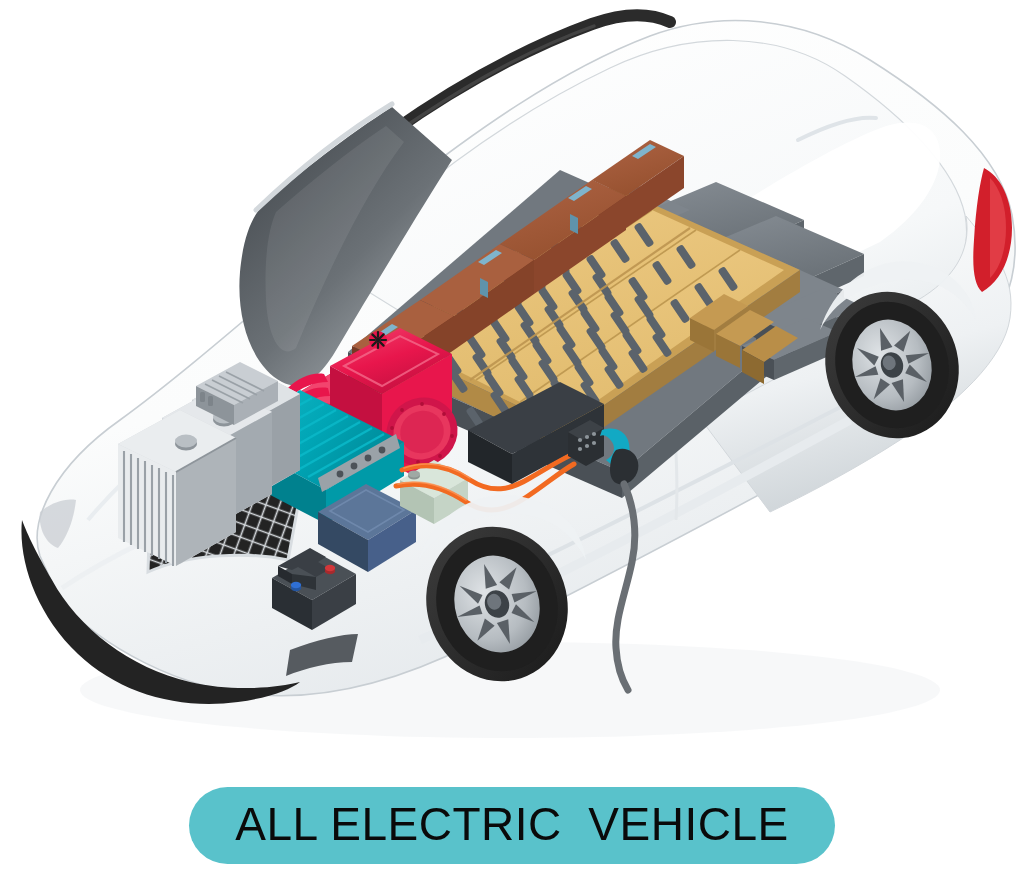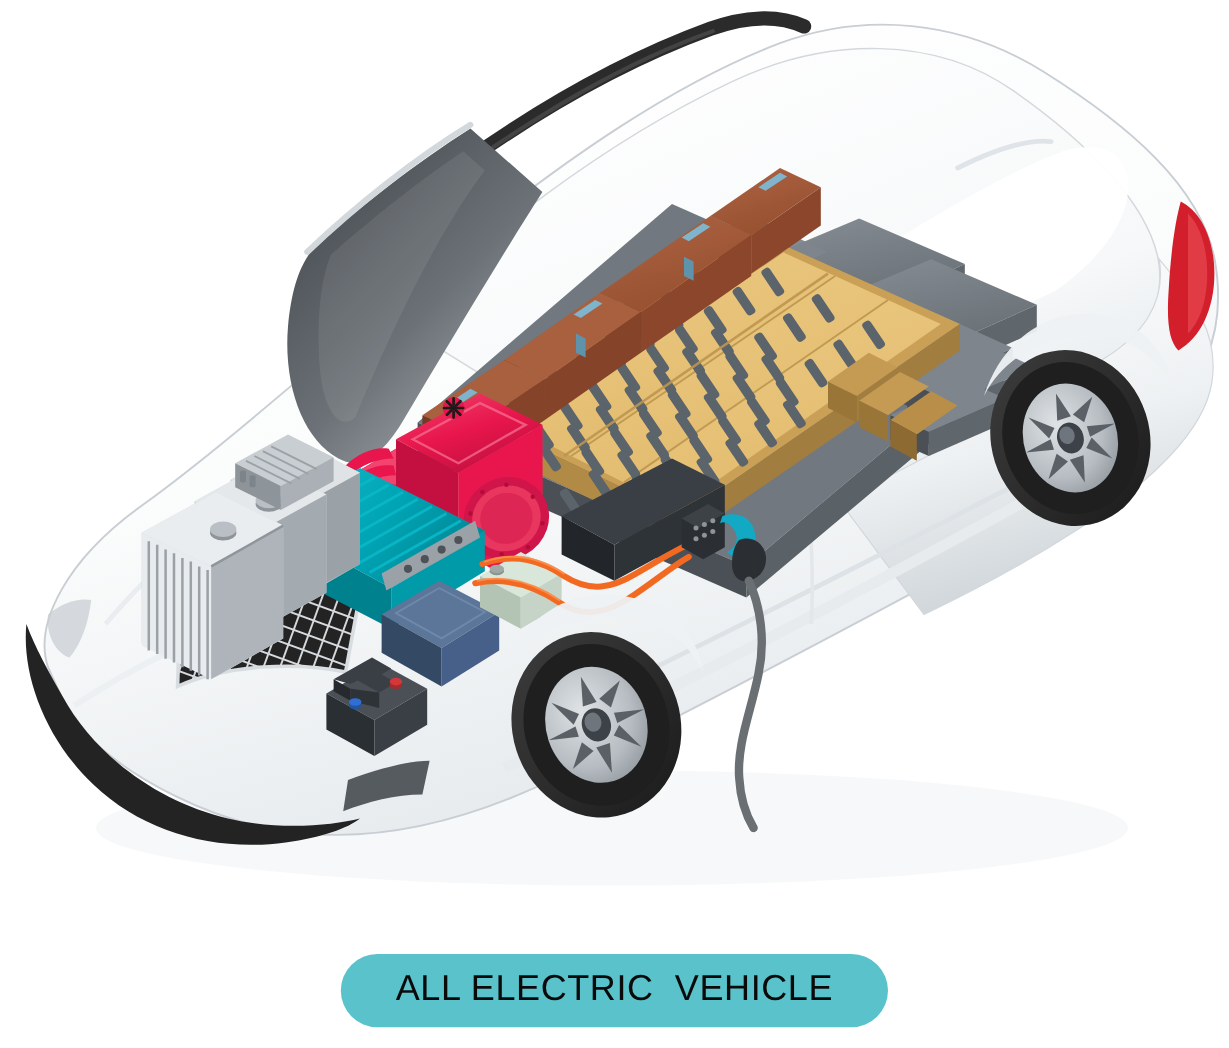--- a/index.html
+++ b/index.html
@@ -39,21 +39,21 @@
   }
   #caption-pill {
     background: #59C2CB;
     border-radius: 44px;
     padding: 14px 46px 17px 46px;
     display: inline-block;
     line-height: 1;
   }
   #caption-text {
     font-family: "Liberation Sans", sans-serif;
-    font-size: 30px;
+    font-size: 46px;
     font-weight: 400;
     letter-spacing: 0.5px;
     color: #0a0a0a;
     white-space: pre;
     display: block;
   }
 </style>
 </head>
 <body>
 

